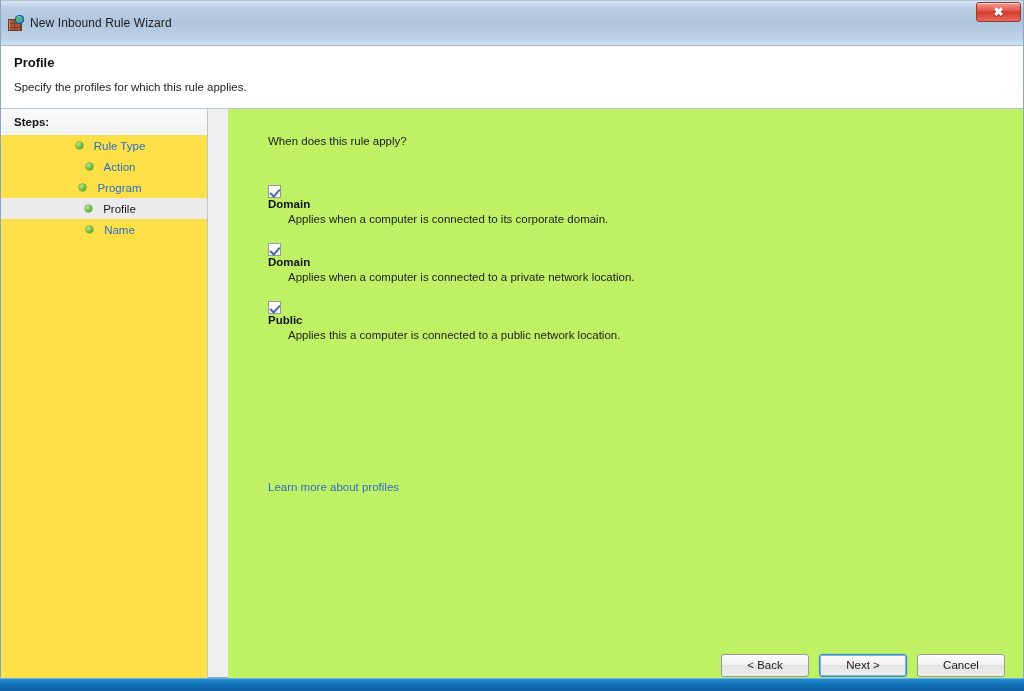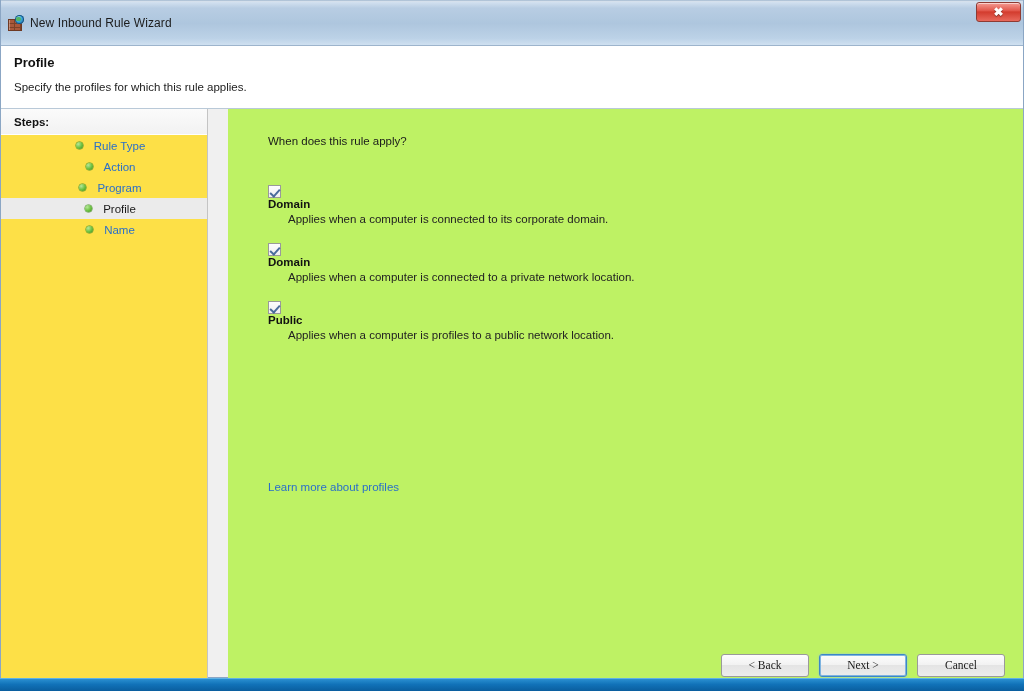--- a/index.html
+++ b/index.html
@@ -190,21 +190,21 @@
     gap: 10px;
   }
   .btn {
     width: 88px; height: 23px;
     font-size: 11.5px; color: #1a1a1a;
     background: linear-gradient(180deg,#fdfdfd 0%, #f2f2f2 46%, #e4e4e4 50%, #ededed 100%);
     border: 1px solid #9a9a9a;
     border-radius: 3px;
     display: flex; align-items: center; justify-content: center;
     cursor: pointer;
-    font-family: Liberation Serif, serif;
+    font-family: Liberation Sans, sans-serif;
   }
   .btn.default {
     border-color: #3c86c8;
     box-shadow: 0 0 0 1px #7fb4e0 inset, 0 0 2px #8fc2ea;
   }
 
   .taskbar {
     position: absolute; left: 0; bottom: 0; width: 1024px; height: 13px;
     background: linear-gradient(180deg, #2a8fd0 0%, #1172b8 45%, #0a5e9e 100%);
     border-top: 1px solid #5fb2e5;
@@ -272,21 +272,21 @@
       <div class="opt-row">
         <span class="cbx checked"></span>
         <span class="opt-label">Domain</span>
       </div>
       <p class="opt-desc">Applies when a computer is connected to a private network location.</p>
 
       <div class="opt-row">
         <span class="cbx checked"></span>
         <span class="opt-label">Public</span>
       </div>
-      <p class="opt-desc">Applies when a computer is profiles to a public network location.</p>
+      <p class="opt-desc">Applies this a computer is connected to a public network location.</p>
 
       <a class="learn-link">Learn more about profiles</a>
 
       <div class="footer">
         <div class="btn">&lt; Back</div>
         <div class="btn default">Next &gt;</div>
         <div class="btn">Cancel</div>
       </div>
     </div>
 

